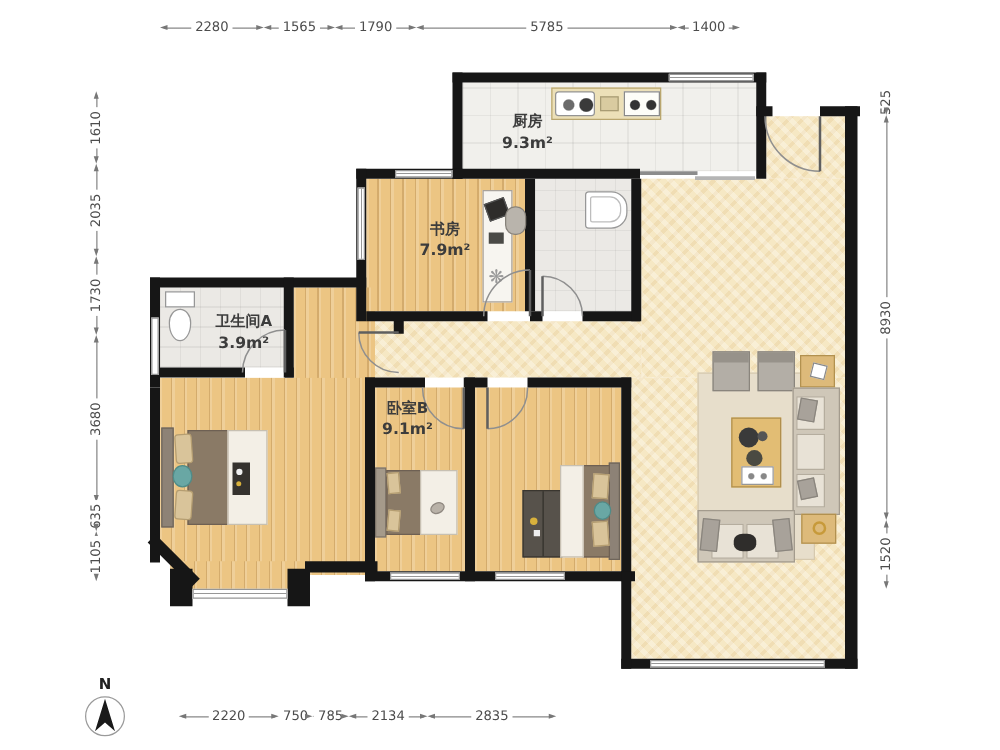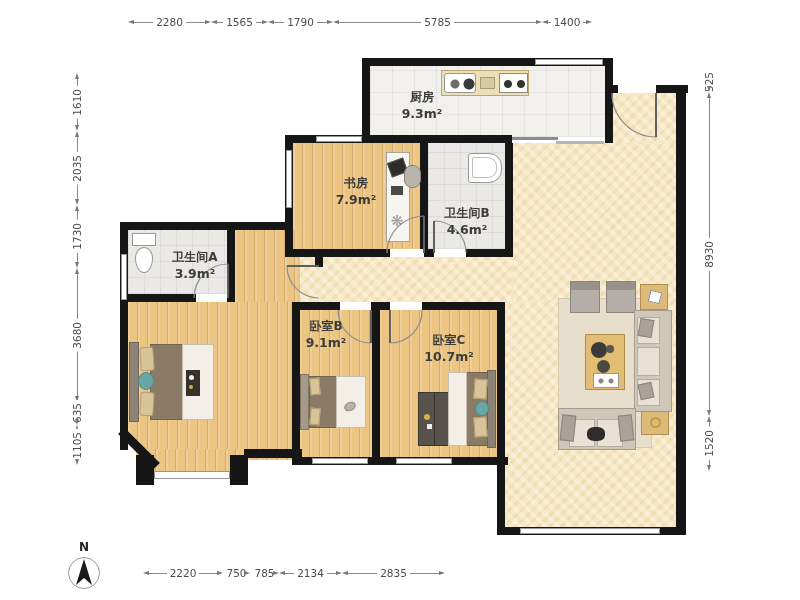--- a/index.html
+++ b/index.html
@@ -213,35 +213,27 @@
   </svg>
 
   <div class="room-label" style="left:378px;top:90px;width:88px">
     <div class="rn">厨房</div>
     <div class="ra">9.3m²</div>
   </div>
   <div class="room-label" style="left:311px;top:176px;width:90px">
     <div class="rn">书房</div>
     <div class="ra">7.9m²</div>
   </div>
-  <div class="room-label" style="left:424px;top:206px;width:86px">
-    <div class="rn">卫生间B</div>
-    <div class="ra">4.6m²</div>
-  </div>
   <div class="room-label" style="left:150px;top:250px;width:90px">
     <div class="rn">卫生间A</div>
     <div class="ra">3.9m²</div>
   </div>
   <div class="room-label" style="left:281px;top:319px;width:90px">
     <div class="rn">卧室B</div>
     <div class="ra">9.1m²</div>
-  </div>
-  <div class="room-label" style="left:404px;top:333px;width:90px">
-    <div class="rn">卧室C</div>
-    <div class="ra">10.7m²</div>
   </div>
 
   <div class="dimh" style="left:128px;top:15px;width:83px">
       <span class="lb">2280</span>
     </div>
   <div class="dimh" style="left:211px;top:15px;width:57px">
       <span class="lb">1565</span>
     </div>
   <div class="dimh" style="left:268px;top:15px;width:65px">
       <span class="lb">1790</span>

